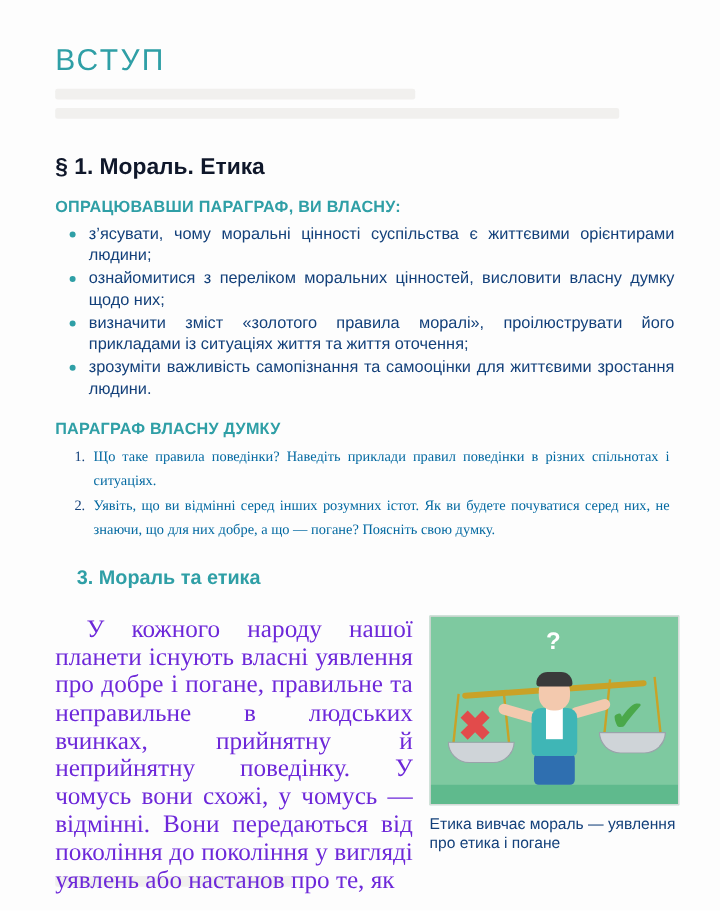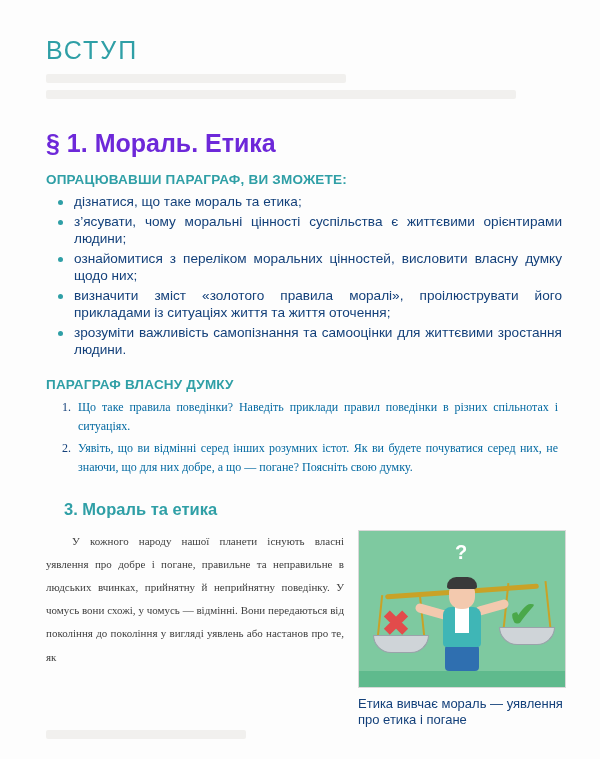--- a/index.html
+++ b/index.html
@@ -41,23 +41,23 @@
   .chapter-title {
     font-family: "Liberation Sans", sans-serif;
     font-size: 25px;
     letter-spacing: 2px;
     color: #2f9fa6;
     font-weight: 400;
     margin: 14px 0 0 0;
   }
   .section-heading {
     font-family: "Liberation Sans", sans-serif;
-    font-size: 25px;
-    font-weight: bold;
-    color: #6d28d9;
+    font-size: 19px;
+    font-weight: bold;
+    color: #0f172a;
     margin: 64px 0 0 0;
   }
   .sub-label {
     font-family: "Liberation Sans", sans-serif;
     font-size: 13.5px;
     font-weight: bold;
     color: #2f9fa6;
     letter-spacing: 0.2px;
     margin: 14px 0 6px 0;
   }
@@ -136,23 +136,23 @@
   }
   .fig-caption {
     font-family: "Liberation Sans", sans-serif;
     font-size: 13px;
     line-height: 16px;
     color: #13407a;
     margin-top: 8px;
   }
   .body-text {
     font-family: "Liberation Serif", serif;
-    font-size: 11px;
+    font-size: 21px;
     line-height: 23.2px;
-    color: #404040;
+    color: #6d28d9;
     text-align: justify;
     text-indent: 26px;
     hyphens: auto;
   }
   
   .ill-qmark {
     position: absolute;
     left: 96px;
     top: 10px;
     font-family: "Liberation Sans", sans-serif;
@@ -307,24 +307,23 @@
     <div class="ghost-line" style="left:46px; top:90px; width:470px;"></div>
     <div class="ghost-line" style="left:46px; top:730px; width:200px;"></div>
   </div>
 
   <div class="content">
 
     <h1 class="chapter-title">ВСТУП</h1>
 
     <h2 class="section-heading">§ 1.  Мораль. Етика</h2>
 
-    <div class="sub-label">ОПРАЦЮВАВШИ ПАРАГРАФ, ВИ ЗМОЖЕТЕ:</div>
+    <div class="sub-label">ОПРАЦЮВАВШИ ПАРАГРАФ, ВИ ВЛАСНУ:</div>
 
     <ul class="goals">
-      <li>дізнатися, що таке мораль та етика;</li>
       <li>з’ясувати, чому моральні цінності суспільства є життєвими орієн­тирами людини;</li>
       <li>ознайомитися з переліком моральних цінностей, висловити власну думку щодо них;</li>
       <li>визначити зміст «золотого правила моралі», проілюструвати його прикладами із ситуаціях життя та життя оточення;</li>
       <li>зрозуміти важливість самопізнання та самооцінки для життєвими зростання людини.</li>
     </ul>
 
     <div class="sub-label" style="margin-top:18px;">ПАРАГРАФ ВЛАСНУ ДУМКУ</div>
 
     <ol class="opinion">
       <li>Що таке правила поведінки? Наведіть приклади правил поведінки в різних спільнотах і ситуаціях.</li>

